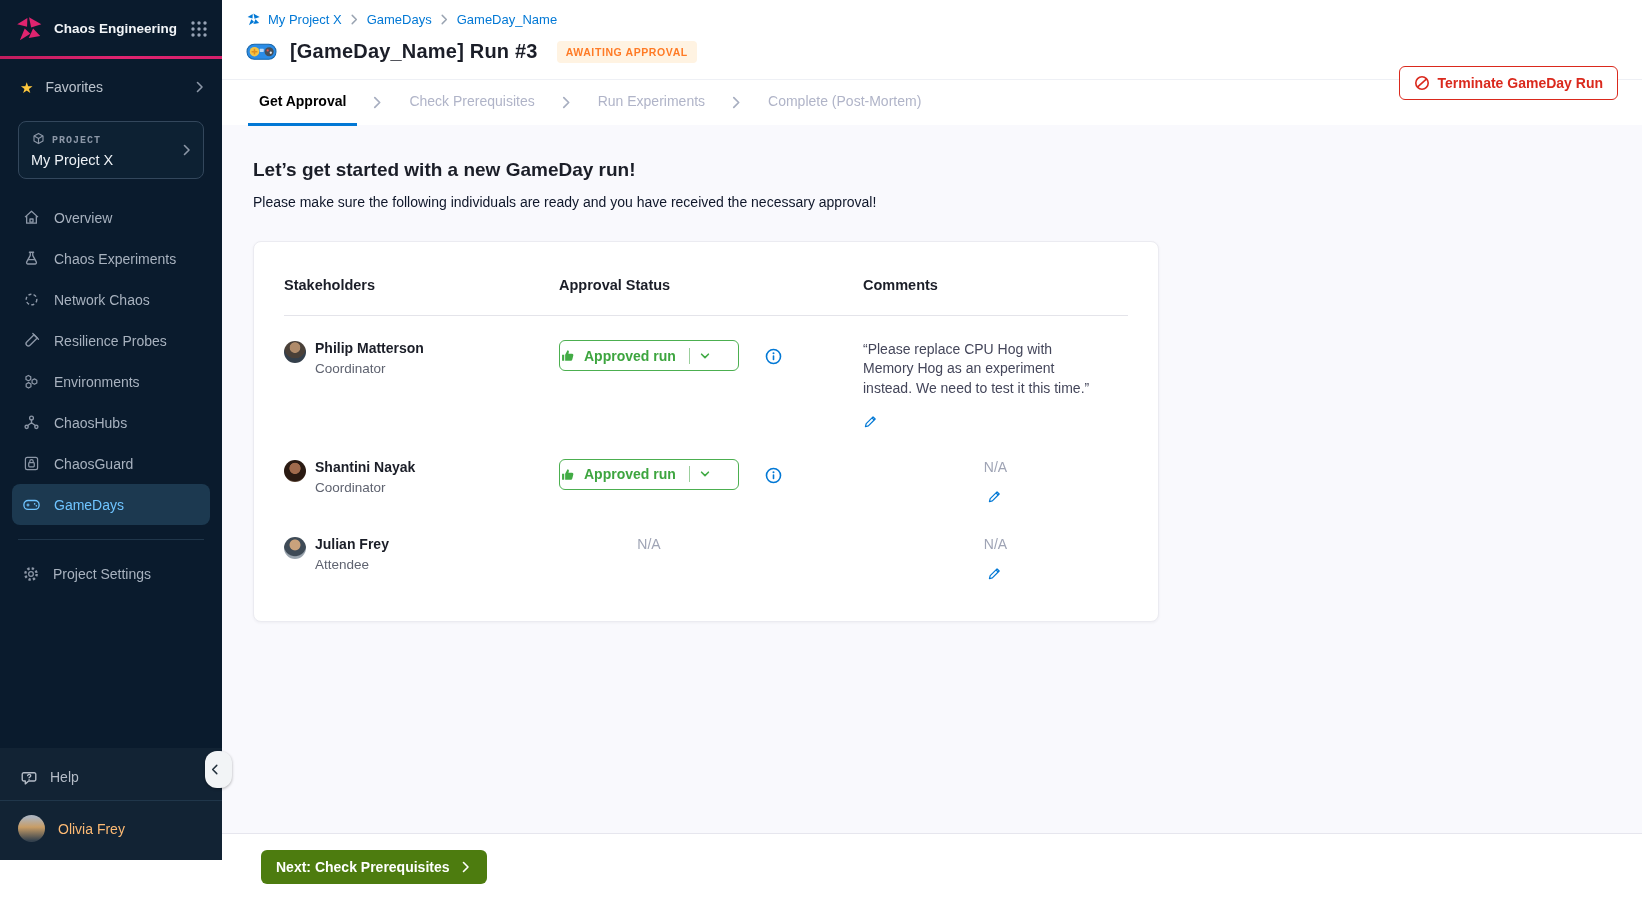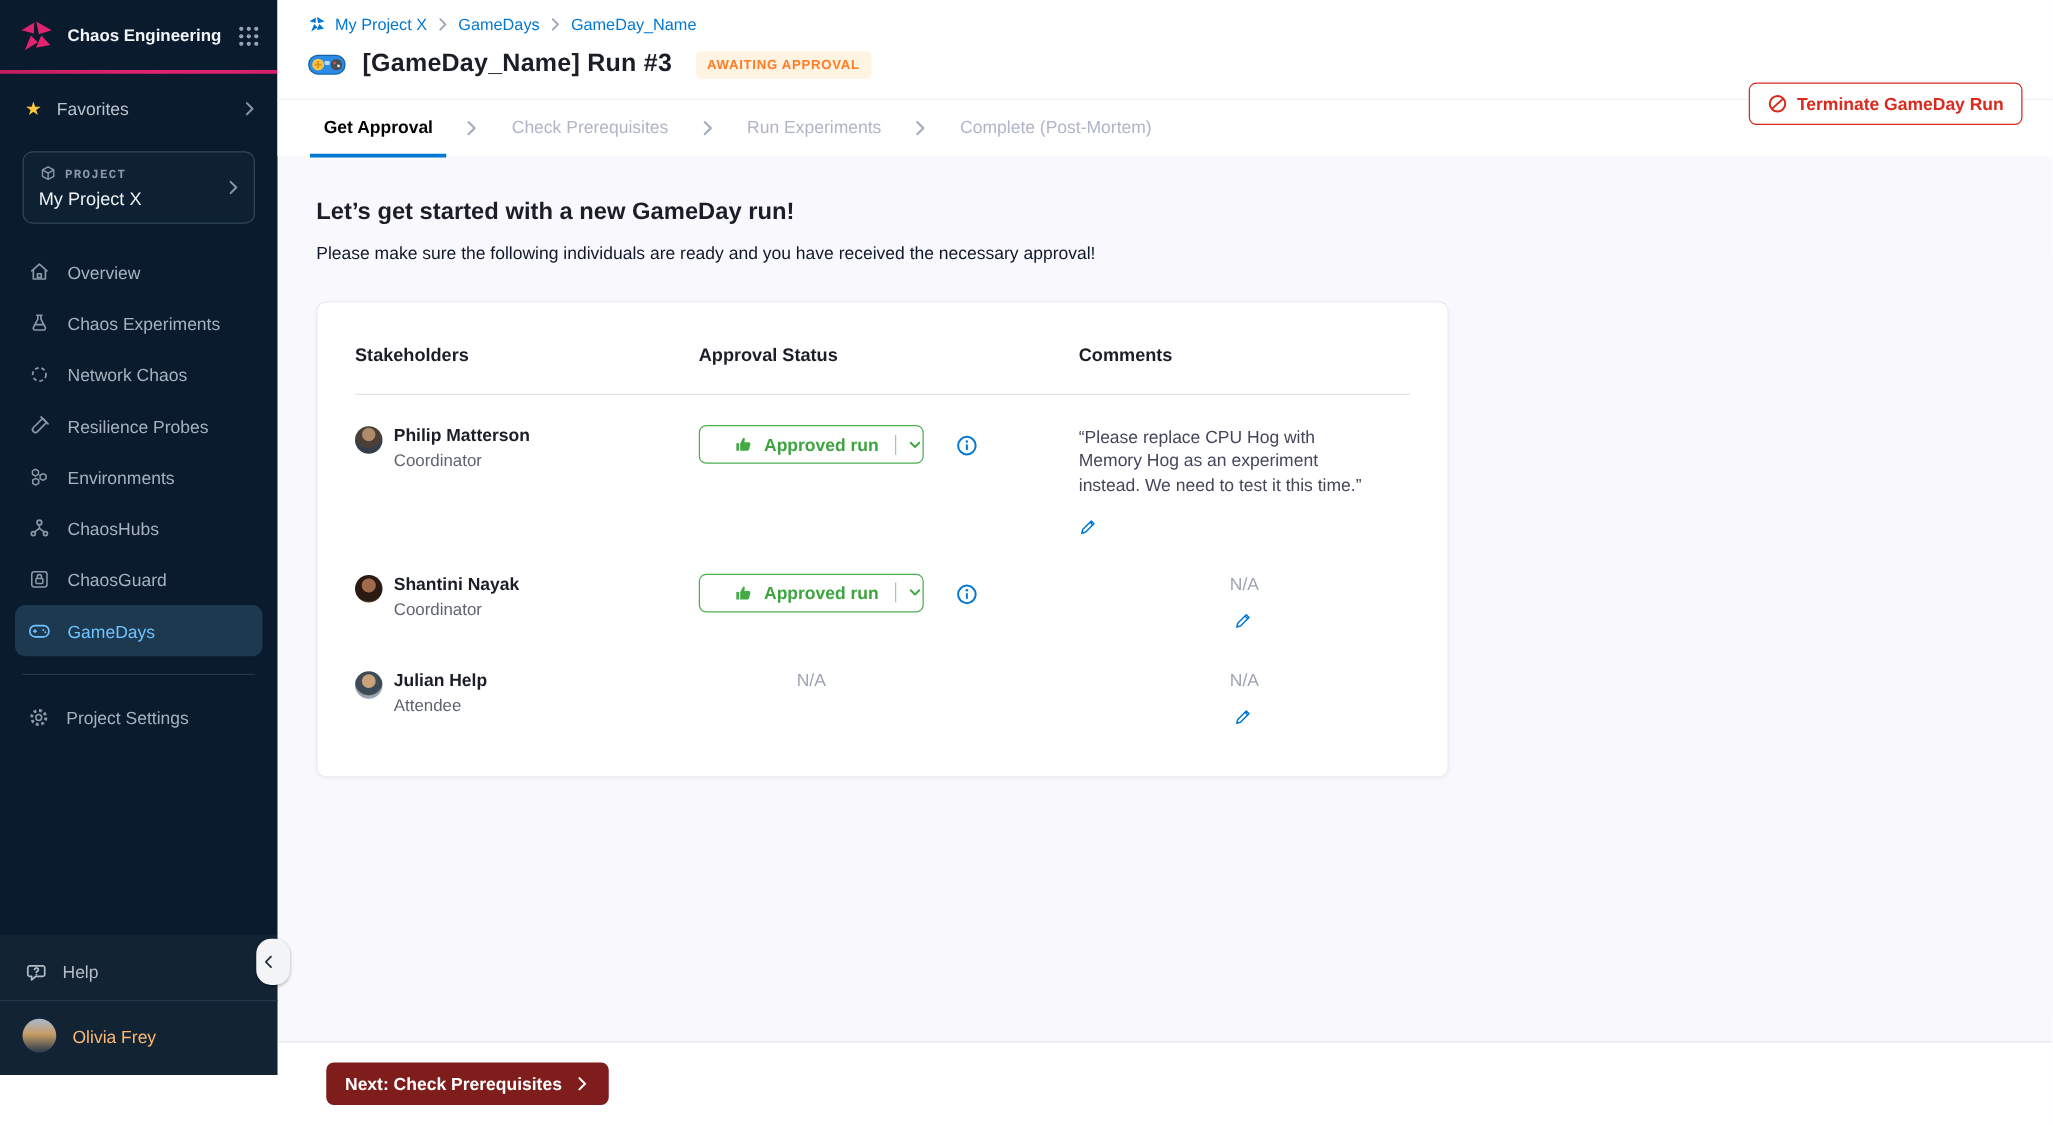--- a/index.html
+++ b/index.html
@@ -76,33 +76,33 @@
   .srow { margin-top:24px; }
   .stake { display:flex; gap:9px; }
   .av-sm { width:22px; height:22px; margin-top:1px; }
   .av-philip { background:radial-gradient(circle at 50% 30%,#b08b6a 26%,#4a4038 30% 55%,#343f4b 58%); }
   .av-shantini { background:radial-gradient(circle at 50% 38%,#a06a4c 30%,#2a1a12 34% 70%,#503a2c 74%); }
   .av-julian { background:radial-gradient(circle at 50% 36%,#caa27c 28%,#3e4a56 33% 60%,#9aa4ae 66%); }
   .s-name { font-size:14px; font-weight:bold; color:#1b1e28; }
   .s-role { font-size:13.5px; color:#5f6370; margin-top:5px; }
   .appr-cell { display:flex; align-items:center; gap:26px; }
   .appr-select { width:180px; height:31px; border:1.3px solid #4caf50; border-radius:6px;
-    background:#fff; display:flex; align-items:center; justify-content:flex-end; gap:9px;
+    background:#fff; display:flex; align-items:center; justify-content:flex-start; gap:9px;
     cursor:pointer; }
   .appr-label { font-size:14px; font-weight:bold; color:#3da53f; }
   .appr-vdiv { width:1px; height:16px; background:#9ccf9d; margin-left:4px; }
   .na { font-size:14px; color:#9fa4b5; }
   .na-center { width:180px; text-align:center; }
   .comment-cell { display:flex; gap:14px; align-items:flex-start;flex-direction:column; }
   .comment-text { font-size:14px; color:#44465a; line-height:1.38; width:240px; }
   .icon-btn { cursor:pointer; display:flex; margin-top:2px; }
 
   .footer { height:67px; background:#fff; border-top:1px solid #e6e6ee; display:flex;
     align-items:center; padding-left:39px; }
-  .next-btn { display:flex; align-items:center; gap:10px; background:#7f1d1d; color:#fff;
+  .next-btn { display:flex; align-items:center; gap:10px; background:#4d7c0f; color:#fff;
     border:none; font-size:14px; font-weight:bold; padding:9px 15px; border-radius:6px;
     cursor:pointer; font-family:"Liberation Sans","DejaVu Sans",sans-serif; }
 </style>
 </head>
 <body>
 
 <svg width="0" height="0" style="position:absolute">
   <defs>
     <g id="i-chev-r">
         <polyline points="1.5,1.5 6,6 1.5,10.5" fill="none" stroke="currentColor" stroke-width="1.6" stroke-linecap="round" stroke-linejoin="round"></polyline>
@@ -452,21 +452,21 @@
             <svg width="15" height="15" viewBox="0 0 16 16" class="icon-btn" style="margin:0 0 0 -3px">
                 <use href="#i-pencil"></use>
               </svg>
           </div>
         </div>
 
         <div class="tgrid srow" style="margin-top:32px">
           <div class="stake">
             <div class="avatar av-sm av-julian"></div>
             <div>
-              <div class="s-name">Julian Help</div>
+              <div class="s-name">Julian Frey</div>
               <div class="s-role">Attendee</div>
             </div>
           </div>
           <div class="appr-cell">
             <span class="na na-center">N/A</span>
           </div>
           <div class="comment-cell" style="align-items:center">
             <span class="na">N/A</span>
             <svg width="15" height="15" viewBox="0 0 16 16" class="icon-btn" style="margin:0 0 0 -3px">
                 <use href="#i-pencil"></use>

